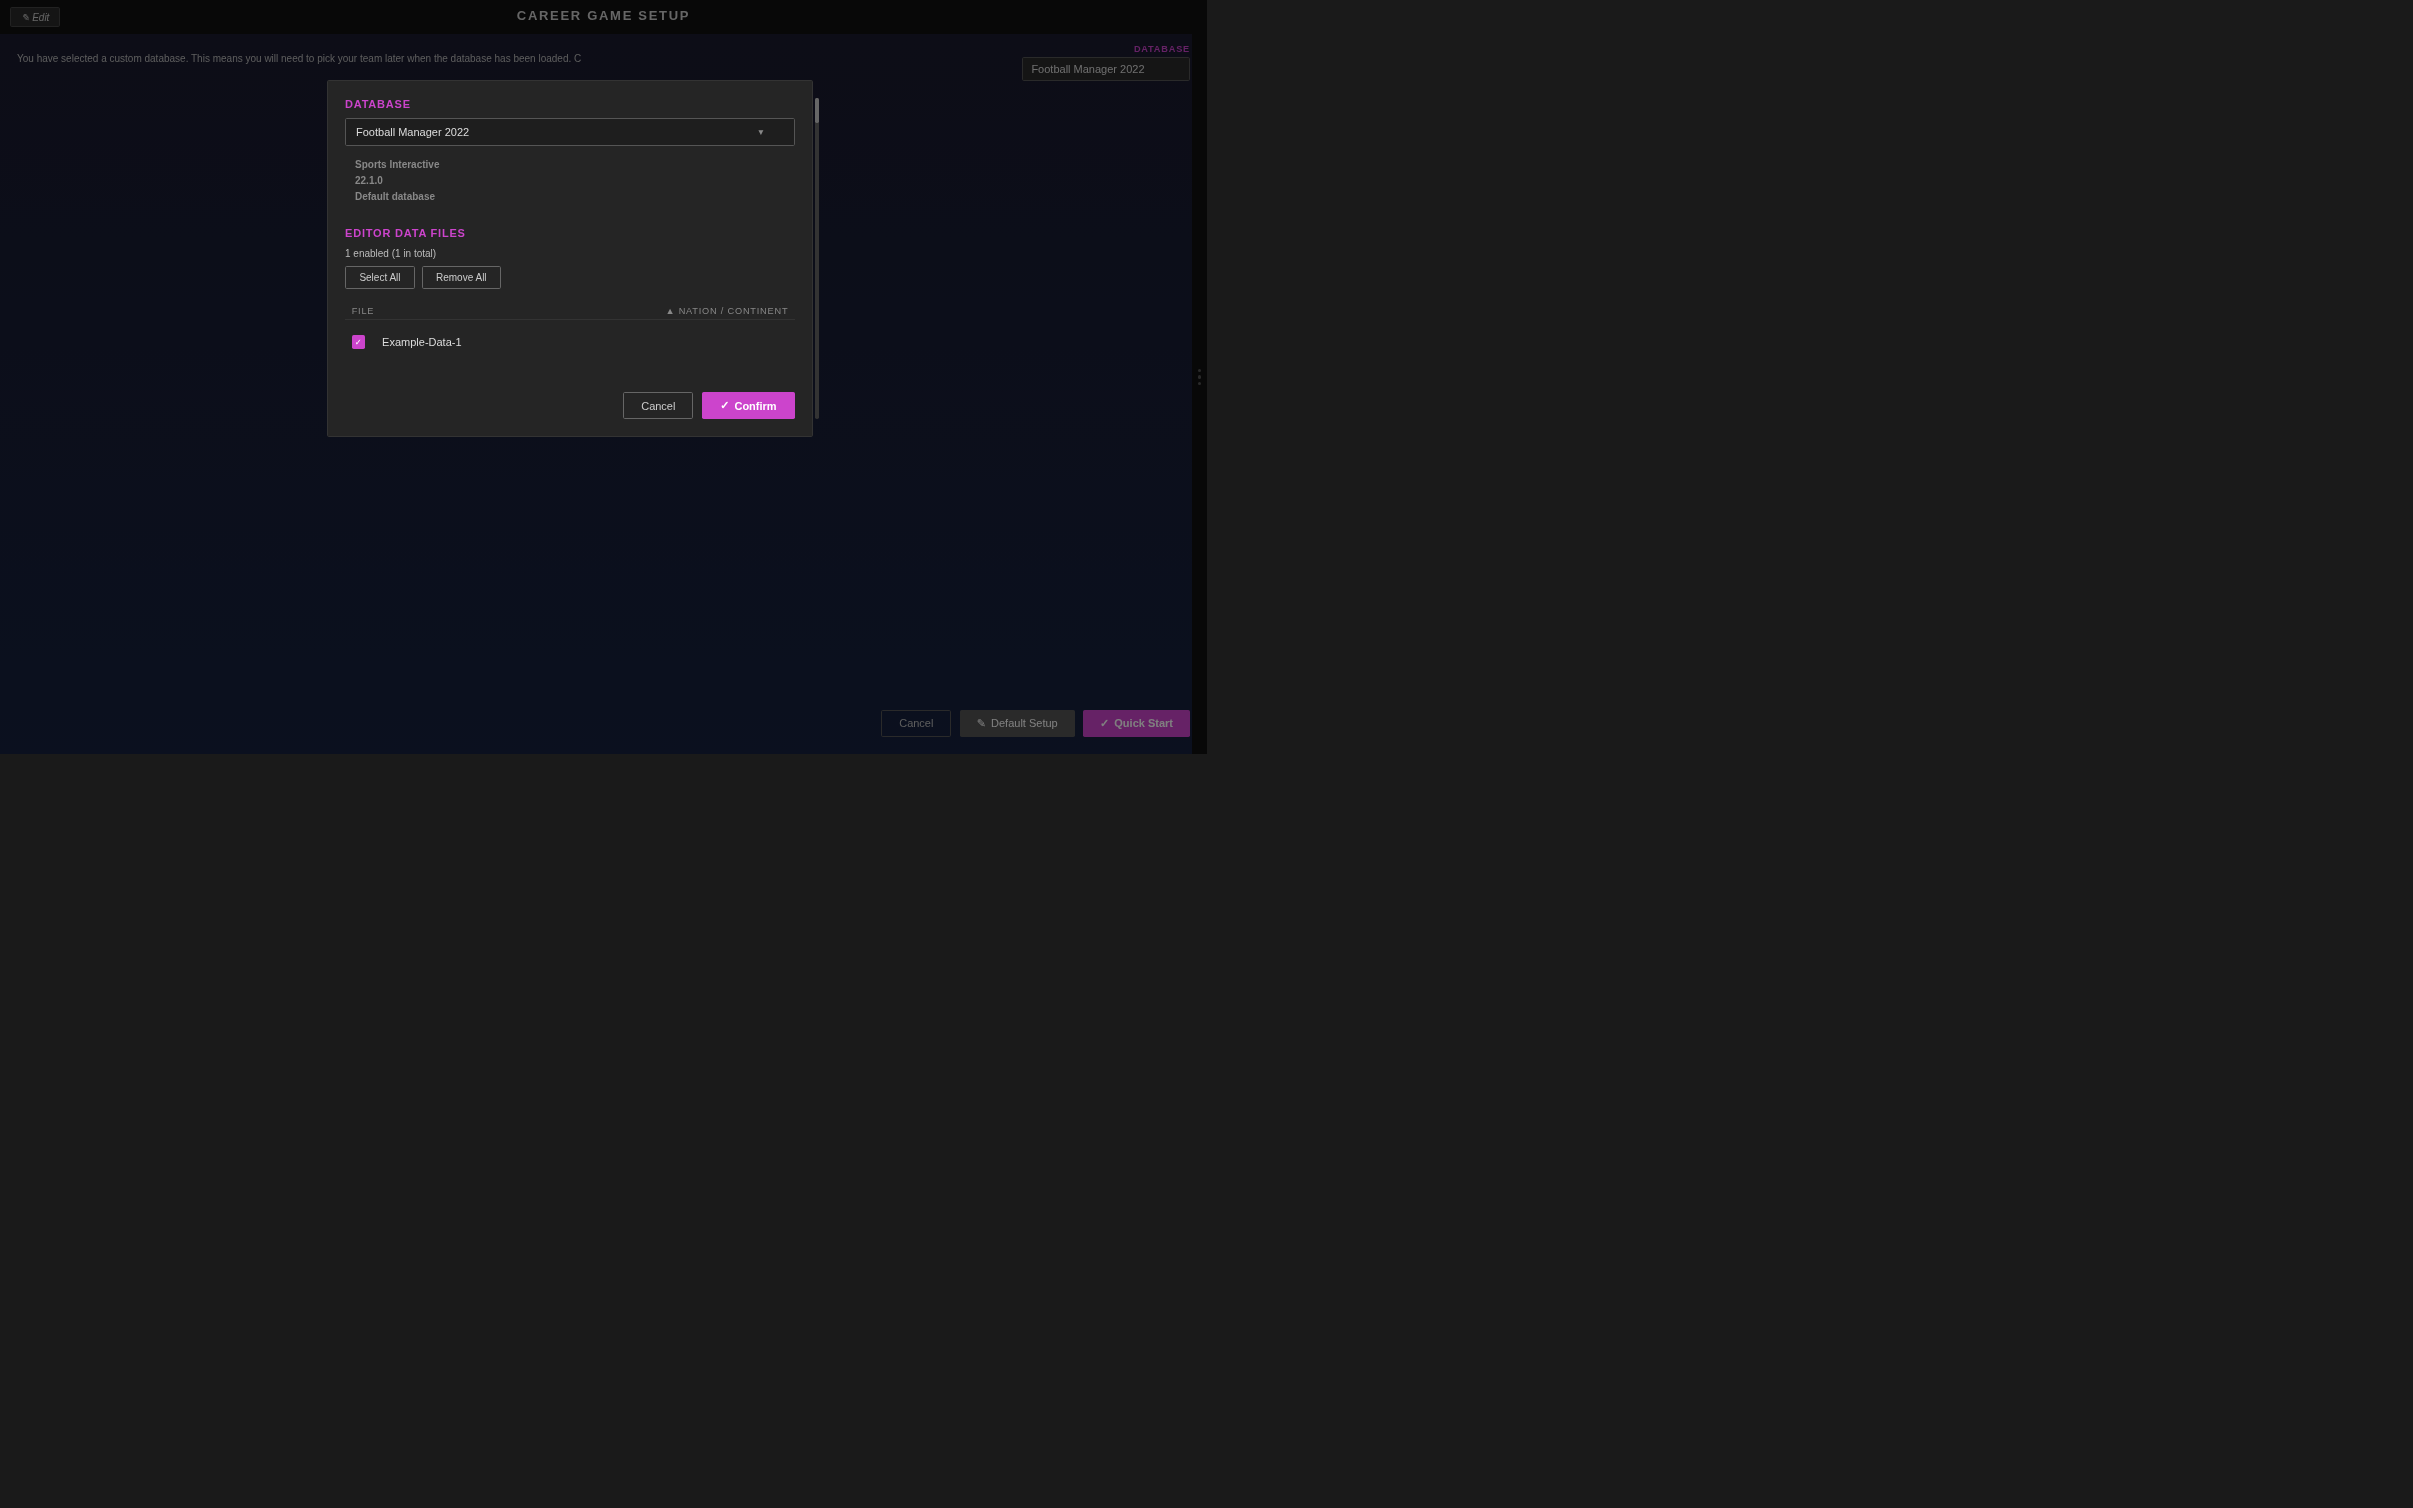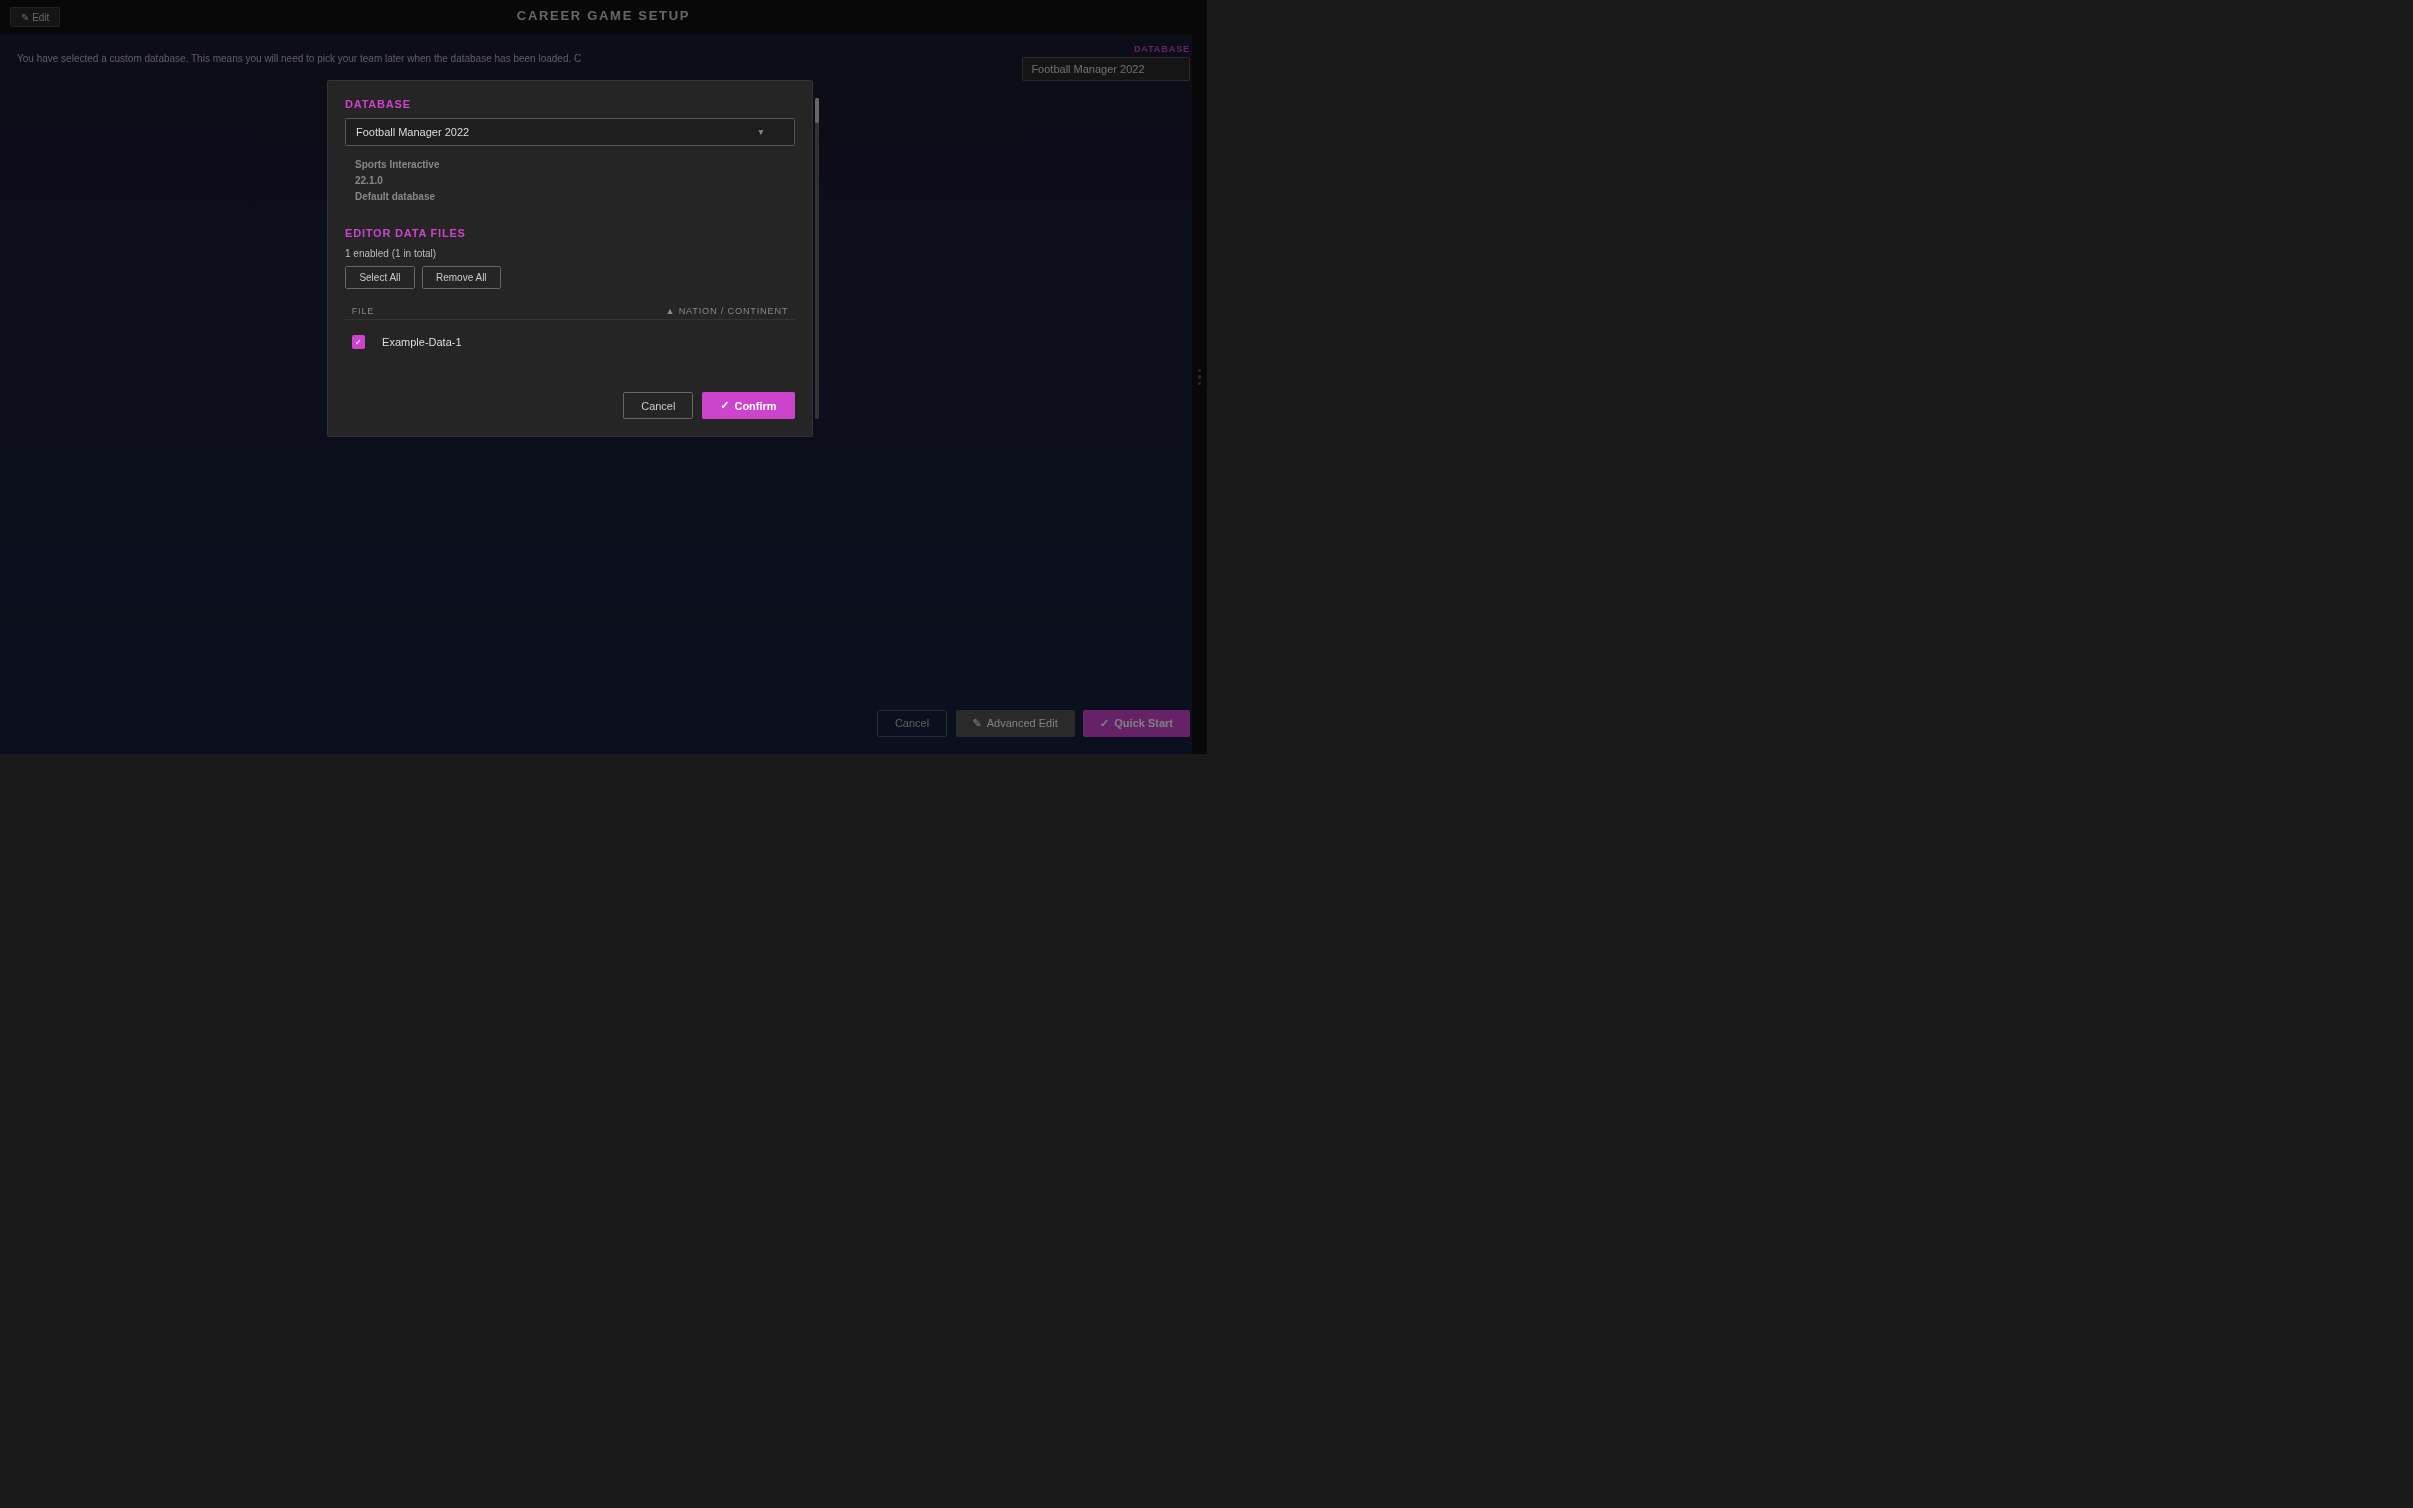--- a/index.html
+++ b/index.html
@@ -37,20 +37,21 @@
       background: #2a2a2a;
       border: 0.8px solid #444;
       color: #ccc;
       padding: 3.4px 10px;
       font-size: 10px;
       cursor: pointer;
       border-radius: 1.7px;
       display: flex;
       align-items: center;
       gap: 4.2px;
+      font-style: italic;
     }
 
     
     .page-title {
       position: absolute;
       top: 8.4px;
       left: 50%;
       transform: translateX(-50%);
       color: #ccc;
       font-size: 13px;
@@ -447,20 +448,20 @@
 <div class="right-edge">
   <div class="right-edge-dot"></div>
   <div class="right-edge-dot"></div>
   <div class="right-edge-dot"></div>
 </div>
 
 <div class="bottom-bar">
   <button class="btn-bottom-cancel">Cancel</button>
   <button class="btn-bottom-advanced">
     <span>✎</span>
-    <span>Advanced Edit</span>
+    <span>Default Setup</span>
   </button>
   <button class="btn-bottom-quickstart">
     <span>✓</span>
     <span>Quick Start</span>
   </button>
 </div>
 
 
 </body></html>

